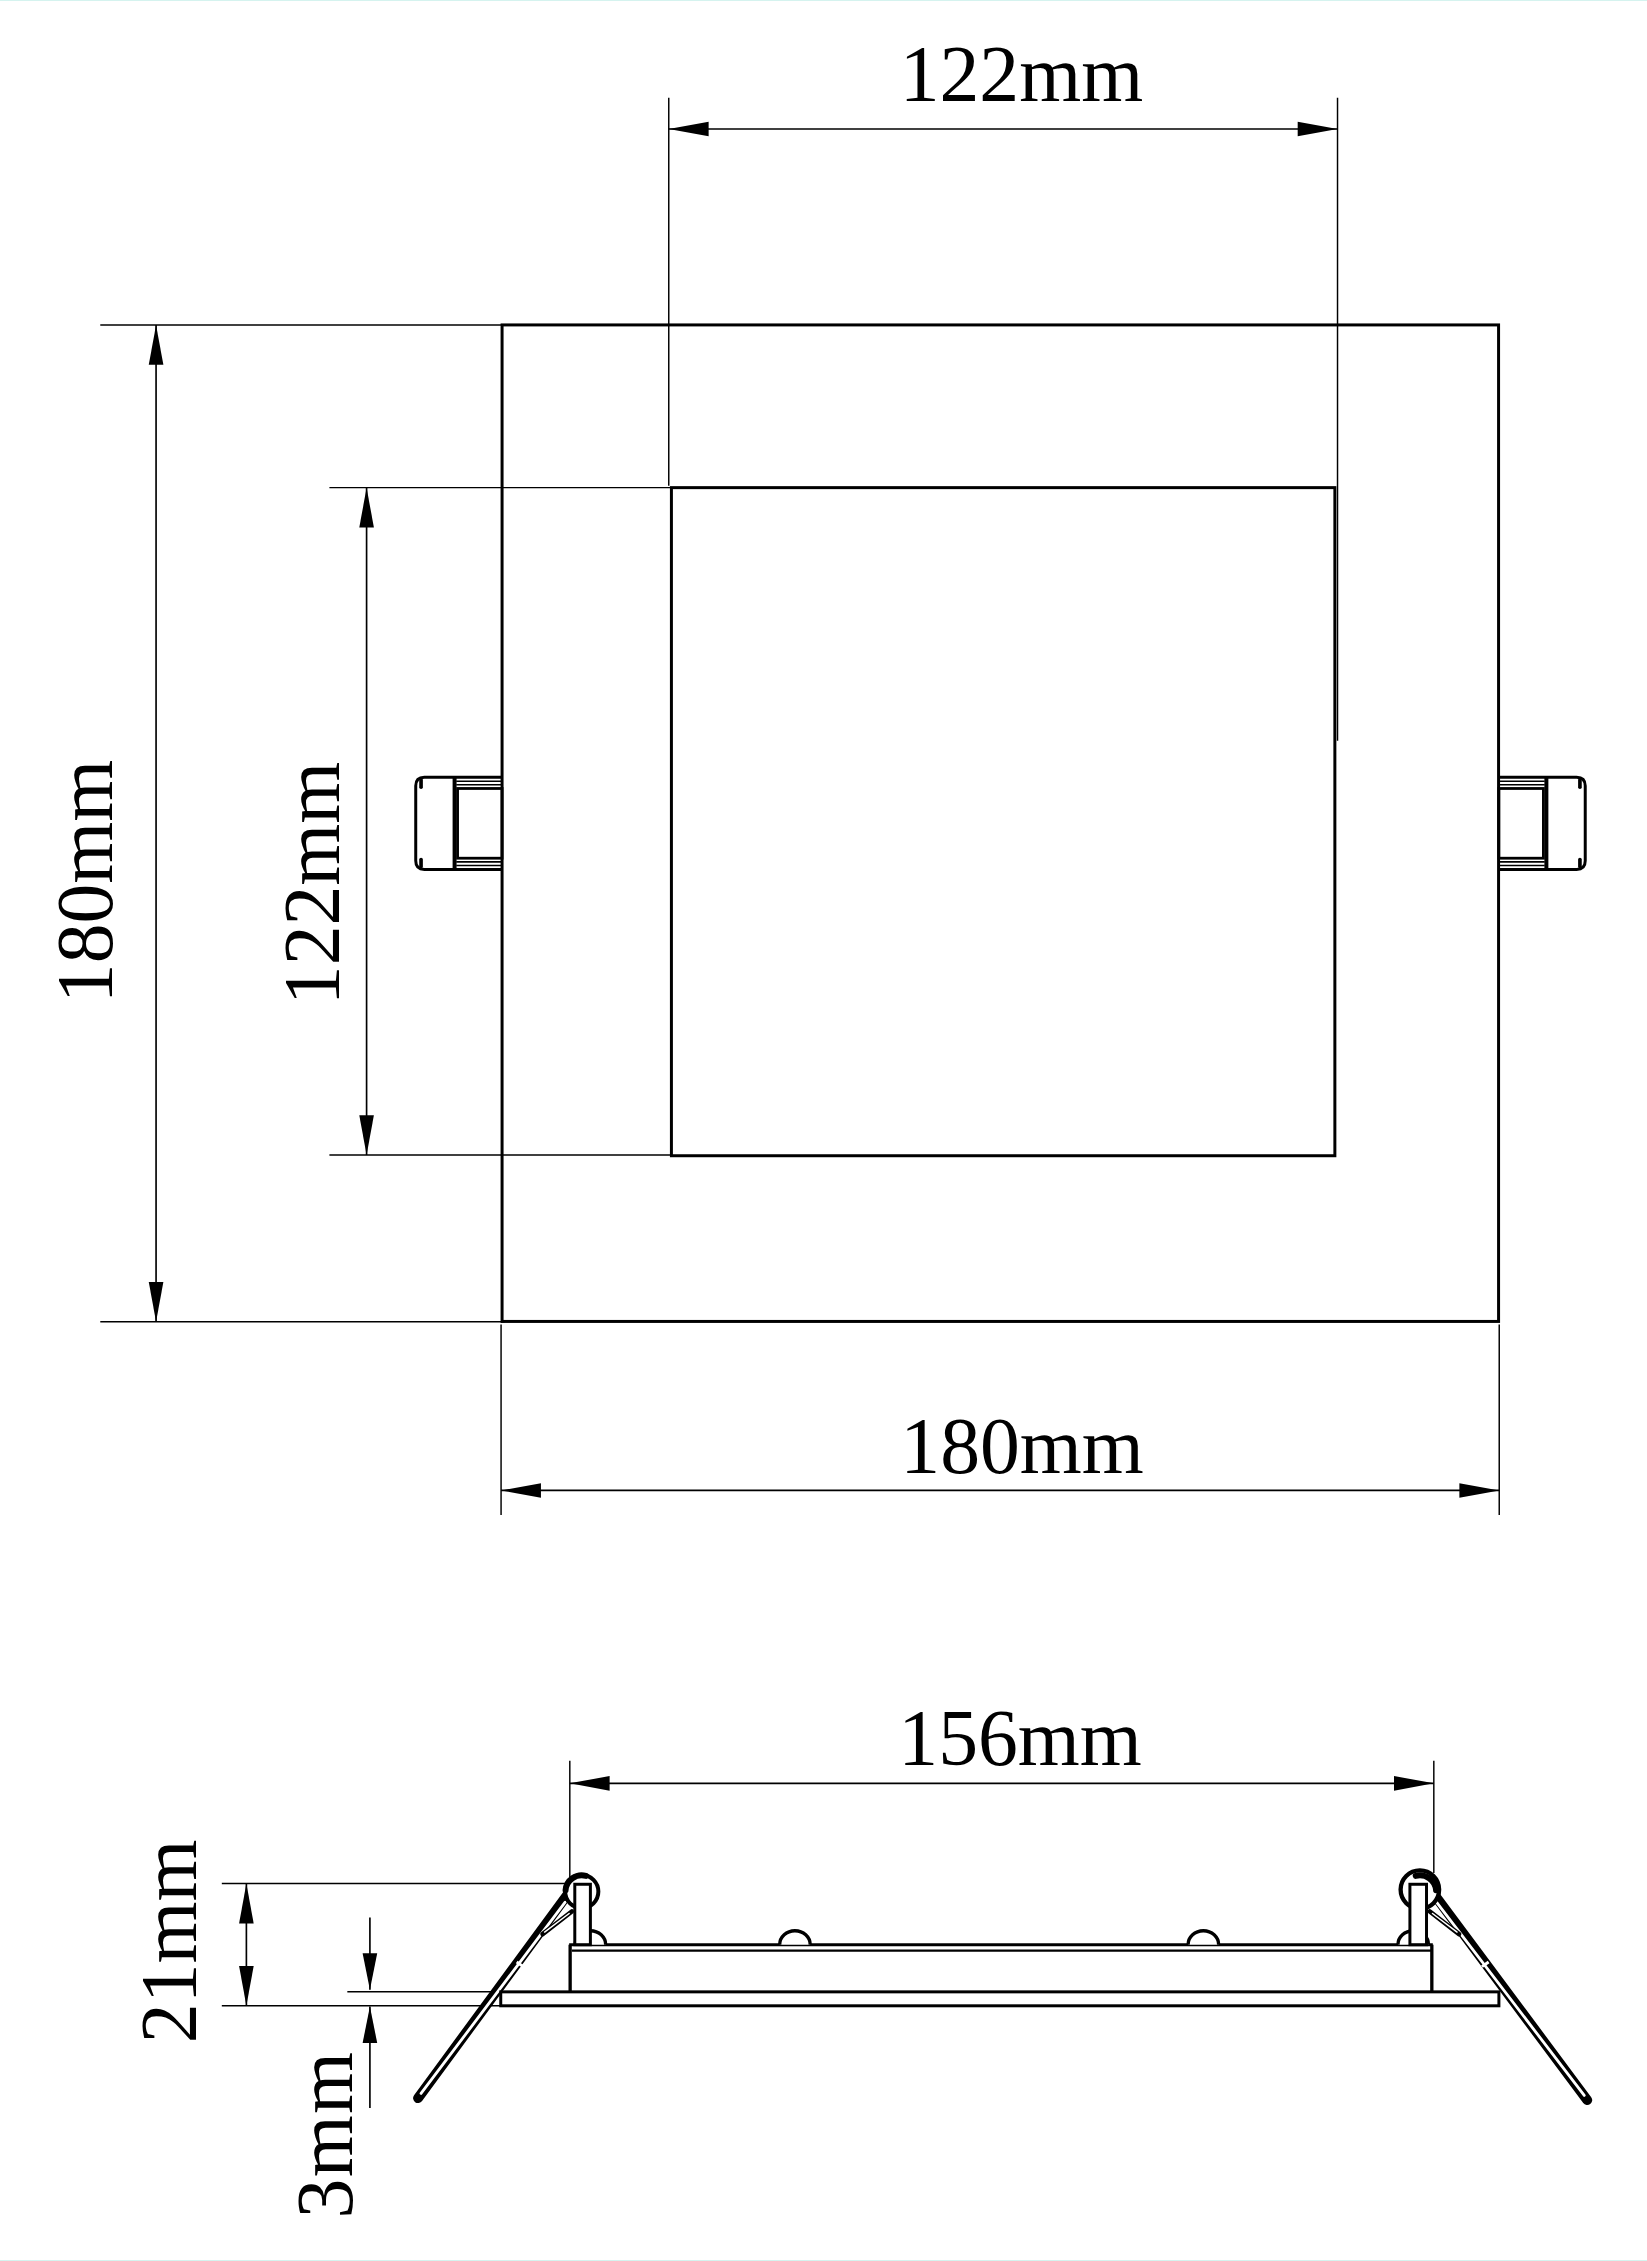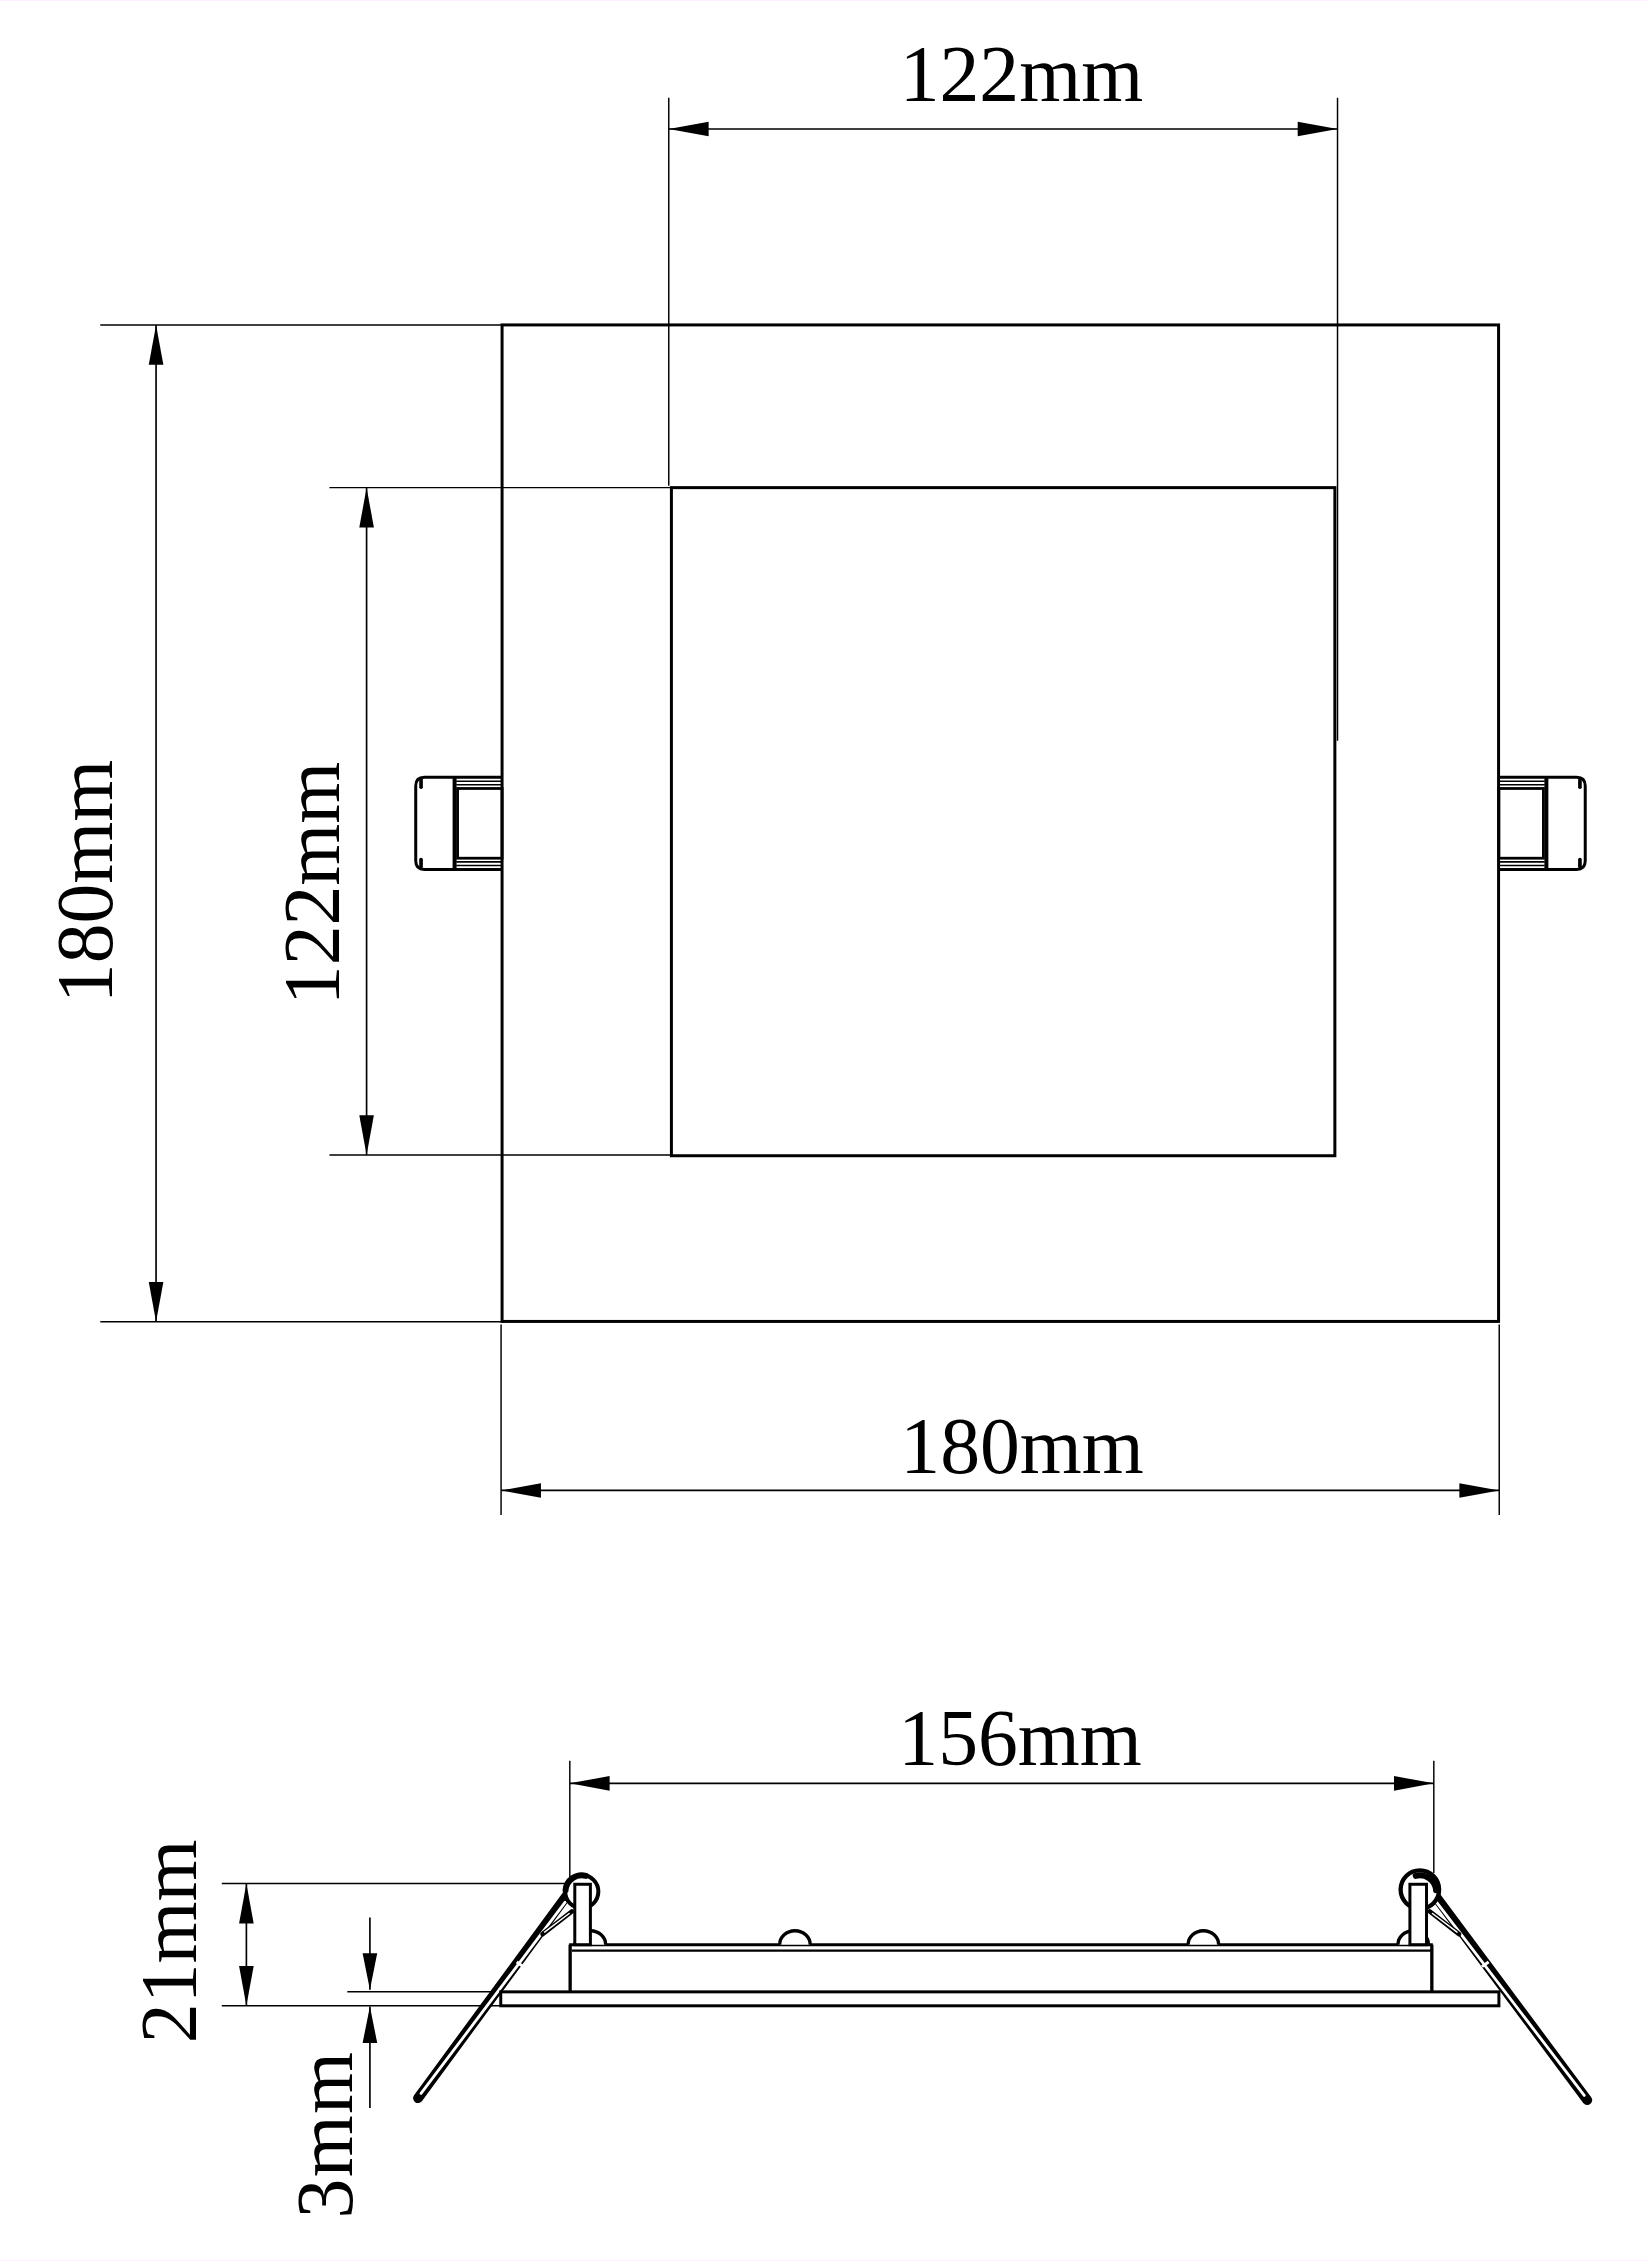--- a/index.html
+++ b/index.html
@@ -1,16 +1,16 @@
 <!DOCTYPE html>
 <html style="font-size:10.6px"><head>
 <meta charset="utf-8">
 <style>
   html,body{margin:0;padding:0;background:#fff;}
-  #page{width:1647px;height:2261px;background:#f0abfc;position:relative;overflow:hidden;}
+  #page{width:1647px;height:2261px;background:#14b8a6;position:relative;overflow:hidden;}
   svg{display:block;}
   text{font-family:"Liberation Serif",serif;fill:#000;}
 </style>
 </head>
 <body>
 <div id="page">
 <svg width="1647" height="2261" viewBox="0 0 2480 3404" xmlns="http://www.w3.org/2000/svg">
 <rect x="0" y="0" width="2480" height="3404" fill="#ffffff"></rect>
 
 <g id="front" fill="none" stroke="#000">

